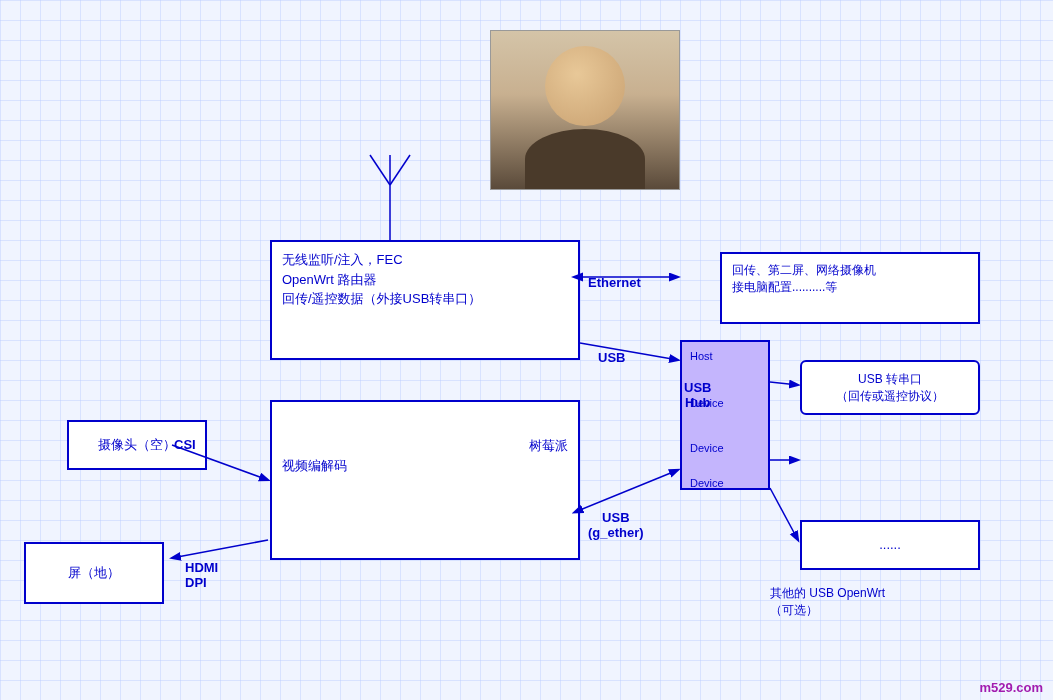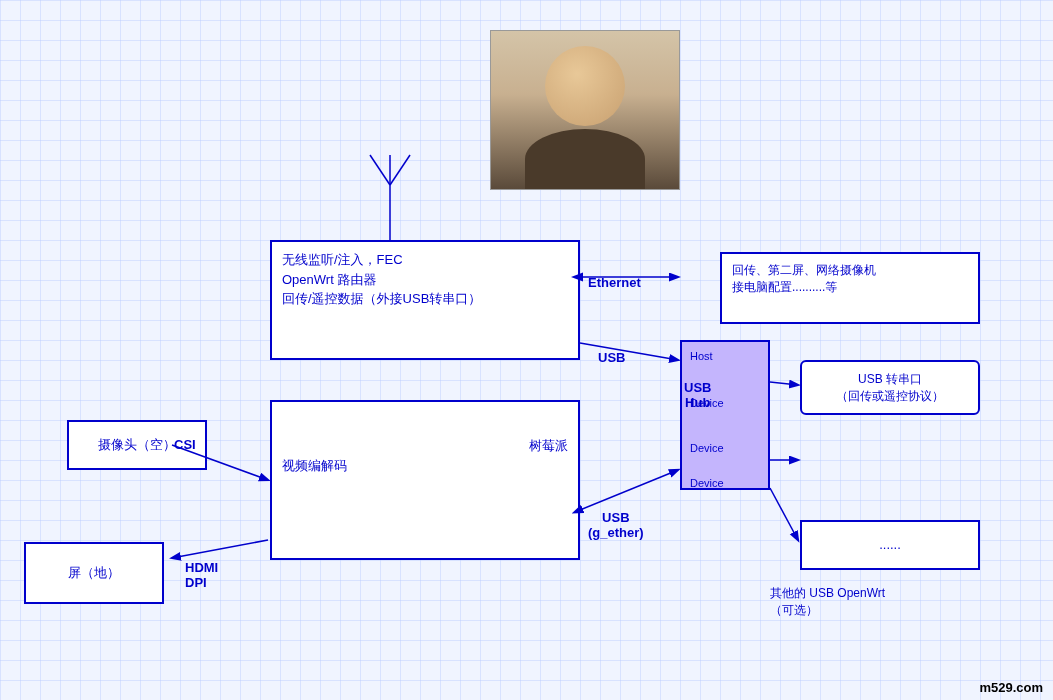--- a/index.html
+++ b/index.html
@@ -220,21 +220,21 @@
       position: absolute;
       color: #0000cc;
       font-size: 11px;
     }
 
     
     .watermark {
       position: absolute;
       bottom: 5px;
       right: 10px;
-      color: #000000;
+      color: #a21caf;
       font-size: 13px;
       font-weight: bold;
     }
 
     
     .svg-overlay {
       position: absolute;
       top: 0; left: 0;
       width: 1053px;
       height: 700px;

